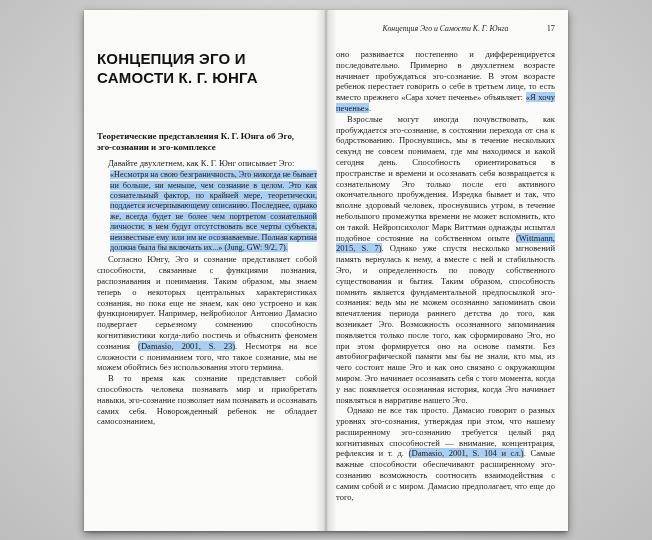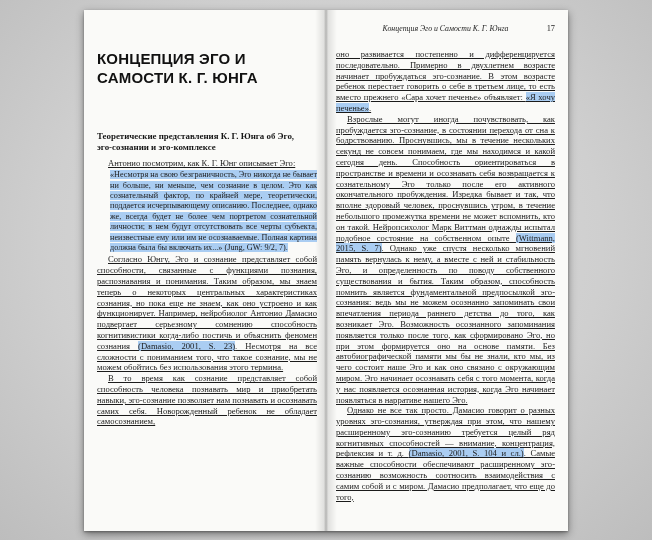--- a/index.html
+++ b/index.html
@@ -29,21 +29,21 @@
   .title{
     margin:13px 0 0 0;font-family:"Liberation Sans", sans-serif;
     font-weight:bold;font-size:15px;line-height:19px;color:#111;
     letter-spacing:.2px;
   }
   .section-heading{
     margin:44px 8px 5px 0;font-size:8.9px;line-height:11.2px;
     font-weight:bold;color:#151515;
   }
   .body-text{font-size:8.6px;line-height:10.8px;color:#1b1b1b;text-align:justify;}
-  .body-text p{margin:0;text-decoration:underline;}
+  .body-text p{margin:0;}
   p.indent{text-indent:11px;}
   p.noindent{text-indent:0;}
   .quote{
     margin:1px 0 1px 13px;font-size:8.2px;line-height:10.4px;text-align:justify;
   }
   .hl{background:#aacdf2;}
   .running-header{
     position:relative;height:12px;margin-bottom:13px;
     font-size:7.8px;color:#222;text-align:center;
   }
@@ -53,21 +53,21 @@
 </head>
 <body>
 
 <div class="canvas">
   <div class="spread">
 
     <div class="page left">
       <h1 class="title">КОНЦЕПЦИЯ ЭГО И САМОСТИ К. Г. ЮНГА</h1>
       <h2 class="section-heading">Теоретические представления К. Г. Юнга об Эго, эго-сознании и эго-комплексе</h2>
       <div class="body-text">
-        <p class="indent">Антонио посмотрим, как К. Г. Юнг описывает Эго:</p>
+        <p class="indent">Давайте двухлетнем, как К. Г. Юнг описывает Эго:</p>
         <div class="quote"><span class="hl">«Несмотря на свою безграничность, Эго никогда не бывает ни больше, ни меньше, чем сознание в целом. Это как сознательный фактор, по крайней мере, теоретически, поддается исчерпывающему описанию. Последнее, однако же, всегда будет не более чем портретом сознательной личности; в нем будут отсутствовать все черты субъекта, неизвестные ему или им не осознаваемые. Полная картина должна была бы включать их...» (Jung, GW: 9/2, 7).</span></div>
         <p class="indent"><span>Согласно Юнгу, Эго и сознание представляет собой способности, связанные с функциями познания, распознавания и понимания. Таким образом, мы знаем теперь о некоторых центральных характеристиках сознания, но пока еще не знаем, как оно устроено и как функционирует. Например, нейробиолог Антонио Дамасио подвергает серьезному сомнению способность когнитивистики когда-либо постичь и объяснить феномен сознания </span><span class="hl">(Damasio, 2001, S. 23)</span><span>. Несмотря на все сложности с пониманием того, что такое сознание, мы не можем обойтись без использования этого термина.</span></p>
         <p class="indent"><span>В то время как сознание представляет собой способность человека познавать мир и приобретать навыки, эго-сознание позволяет нам познавать и осознавать самих себя. Новорожденный ребенок не обладает самосознанием,</span></p>
       </div>
     </div>
 
     <div class="page right">
       <div class="running-header">
         <span class="rh-title">Концепция Эго и Самости К. Г. Юнга</span>
         <span class="rh-page">17</span>

